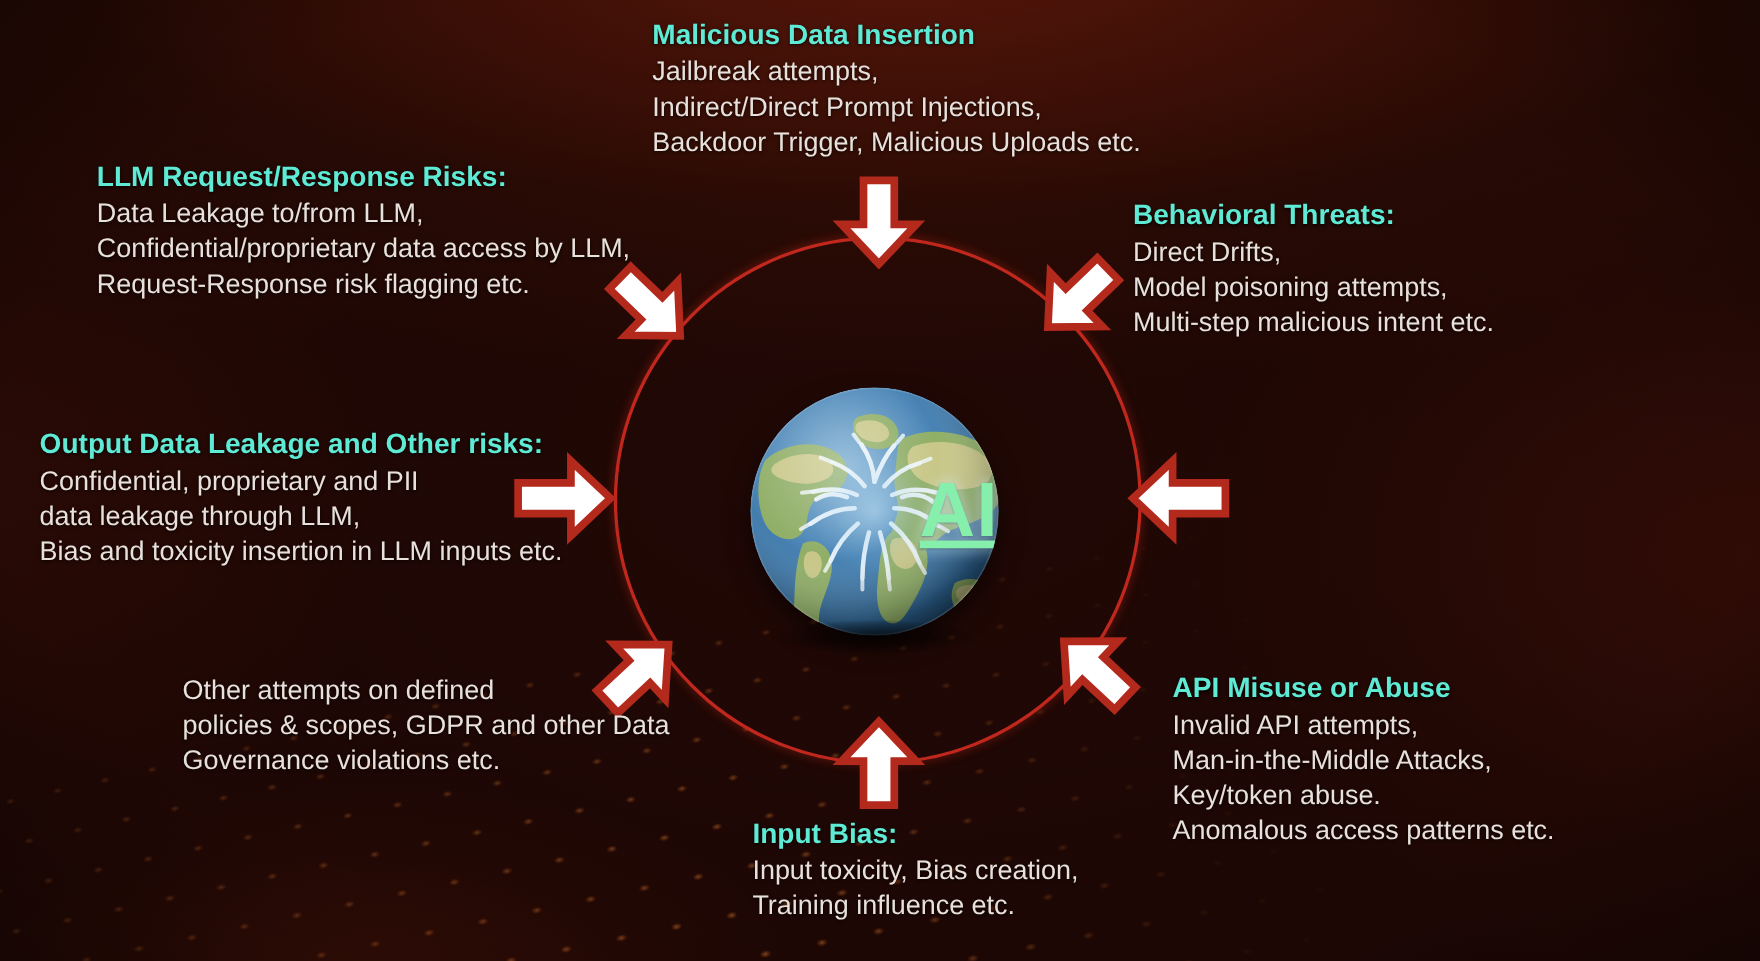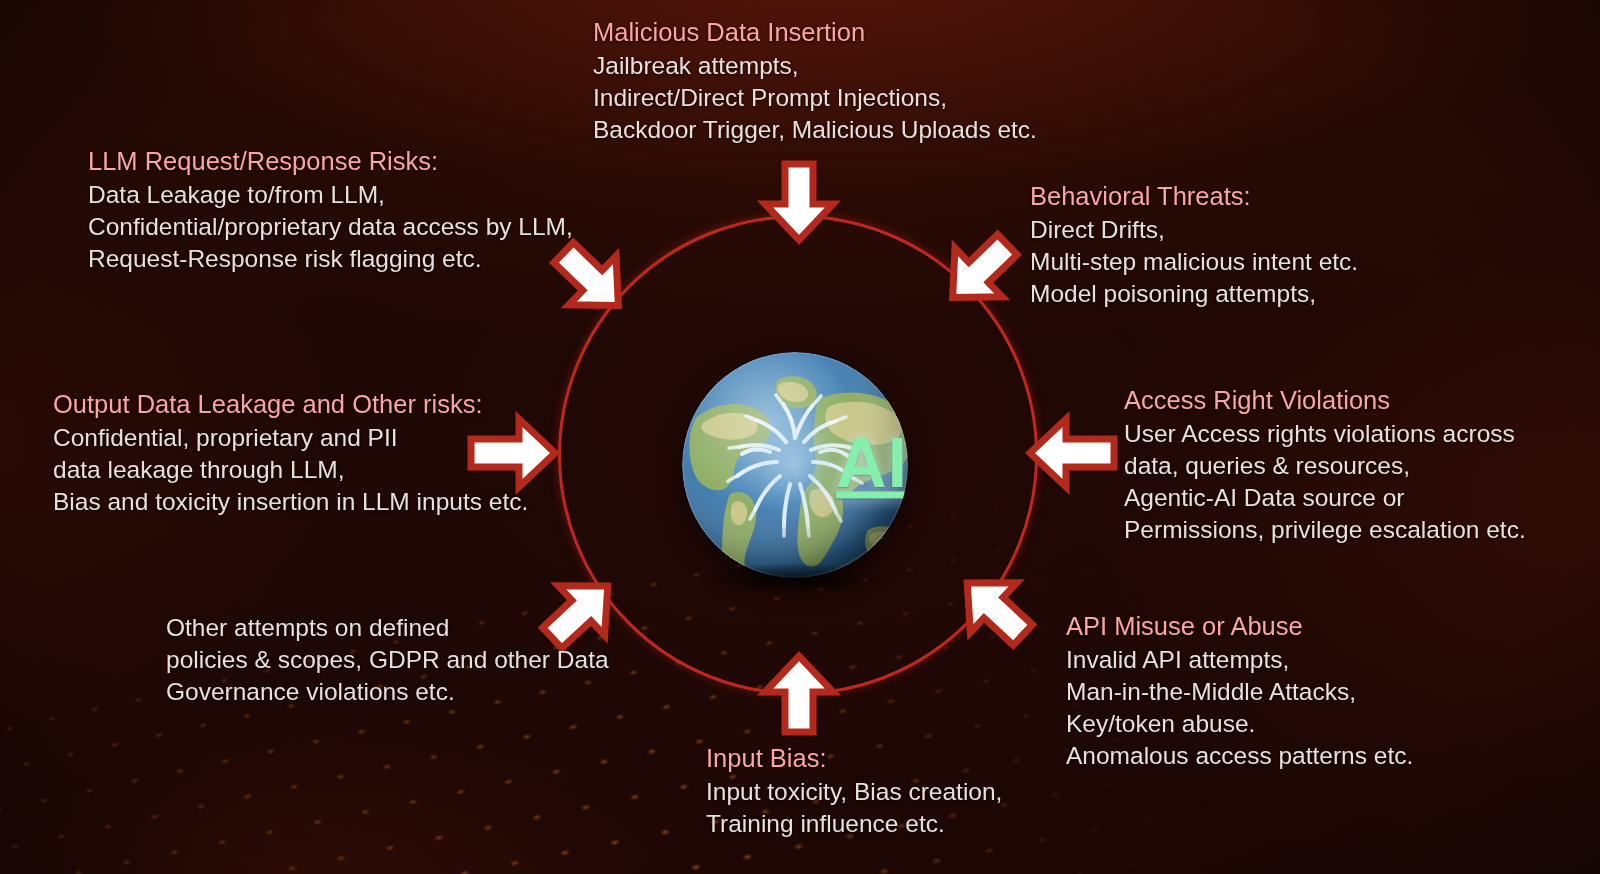--- a/index.html
+++ b/index.html
@@ -123,23 +123,23 @@
   }
 
   
   .block {
     position: absolute;
     color: #ede6e2;
     line-height: 1.30;
     text-shadow: 0 1px 3px rgba(0,0,0,0.78);
   }
   .block .head {
-    font-weight: normal;
+    font-weight: bold;
     font-size: 25.5px;
-    color: #fca5a5;
+    color: #5eead4;
     margin-bottom: 1px;
     white-space: nowrap;
   }
   .block .line {
     font-size: 24.5px;
     color: #e8e0db;
     white-space: nowrap;
   }
 </style>
 </head>
@@ -326,52 +326,45 @@
   <div class="block" style="left:88px; top:145px;">
     <div class="head">LLM Request/Response Risks:</div>
     <div class="line">Data Leakage to/from LLM,</div>
     <div class="line">Confidential/proprietary data access by LLM,</div>
     <div class="line">Request-Response risk flagging etc.</div>
   </div>
 
   <div class="block" style="left:1030px; top:180px;">
     <div class="head">Behavioral Threats:</div>
     <div class="line">Direct Drifts,</div>
+    <div class="line">Model poisoning attempts,</div>
     <div class="line">Multi-step malicious intent etc.</div>
-    <div class="line">Model poisoning attempts,</div>
-  </div>
-
-  <div class="block" style="left:53px; top:388px;">
+  </div>
+
+  <div class="block" style="left:36px; top:388px;">
     <div class="head">Output Data Leakage and Other risks:</div>
     <div class="line">Confidential, proprietary and PII</div>
     <div class="line">data leakage through LLM,</div>
     <div class="line">Bias and toxicity insertion in LLM inputs etc.</div>
   </div>
 
-  <div class="block" style="left:1124px; top:384px;">
-    <div class="head">Access Right Violations</div>
-    <div class="line">User Access rights violations across</div>
-    <div class="line">data, queries &amp; resources,</div>
-    <div class="line">Agentic-AI Data source or</div>
-    <div class="line">Permissions, privilege escalation etc.</div>
-  </div>
 
   <div class="block" style="left:166px; top:612px;">
     <div class="line">Other attempts on defined</div>
     <div class="line">policies &amp; scopes, GDPR and other Data</div>
     <div class="line">Governance violations etc.</div>
   </div>
 
   <div class="block" style="left:1054px; top:610px;margin-left:12px;">
     <div class="head">API Misuse or Abuse</div>
     <div class="line">Invalid API attempts,</div>
     <div class="line">Man-in-the-Middle Attacks,</div>
     <div class="line">Key/token abuse.</div>
     <div class="line">Anomalous access patterns etc.</div>
   </div>
 
-  <div class="block" style="left:684px; top:742px;margin-left:22px;">
+  <div class="block" style="left:684px; top:742px;">
     <div class="head">Input Bias:</div>
     <div class="line">Input toxicity, Bias creation,</div>
     <div class="line">Training influence etc.</div>
   </div>
 
 </div>
 
 </body></html>

